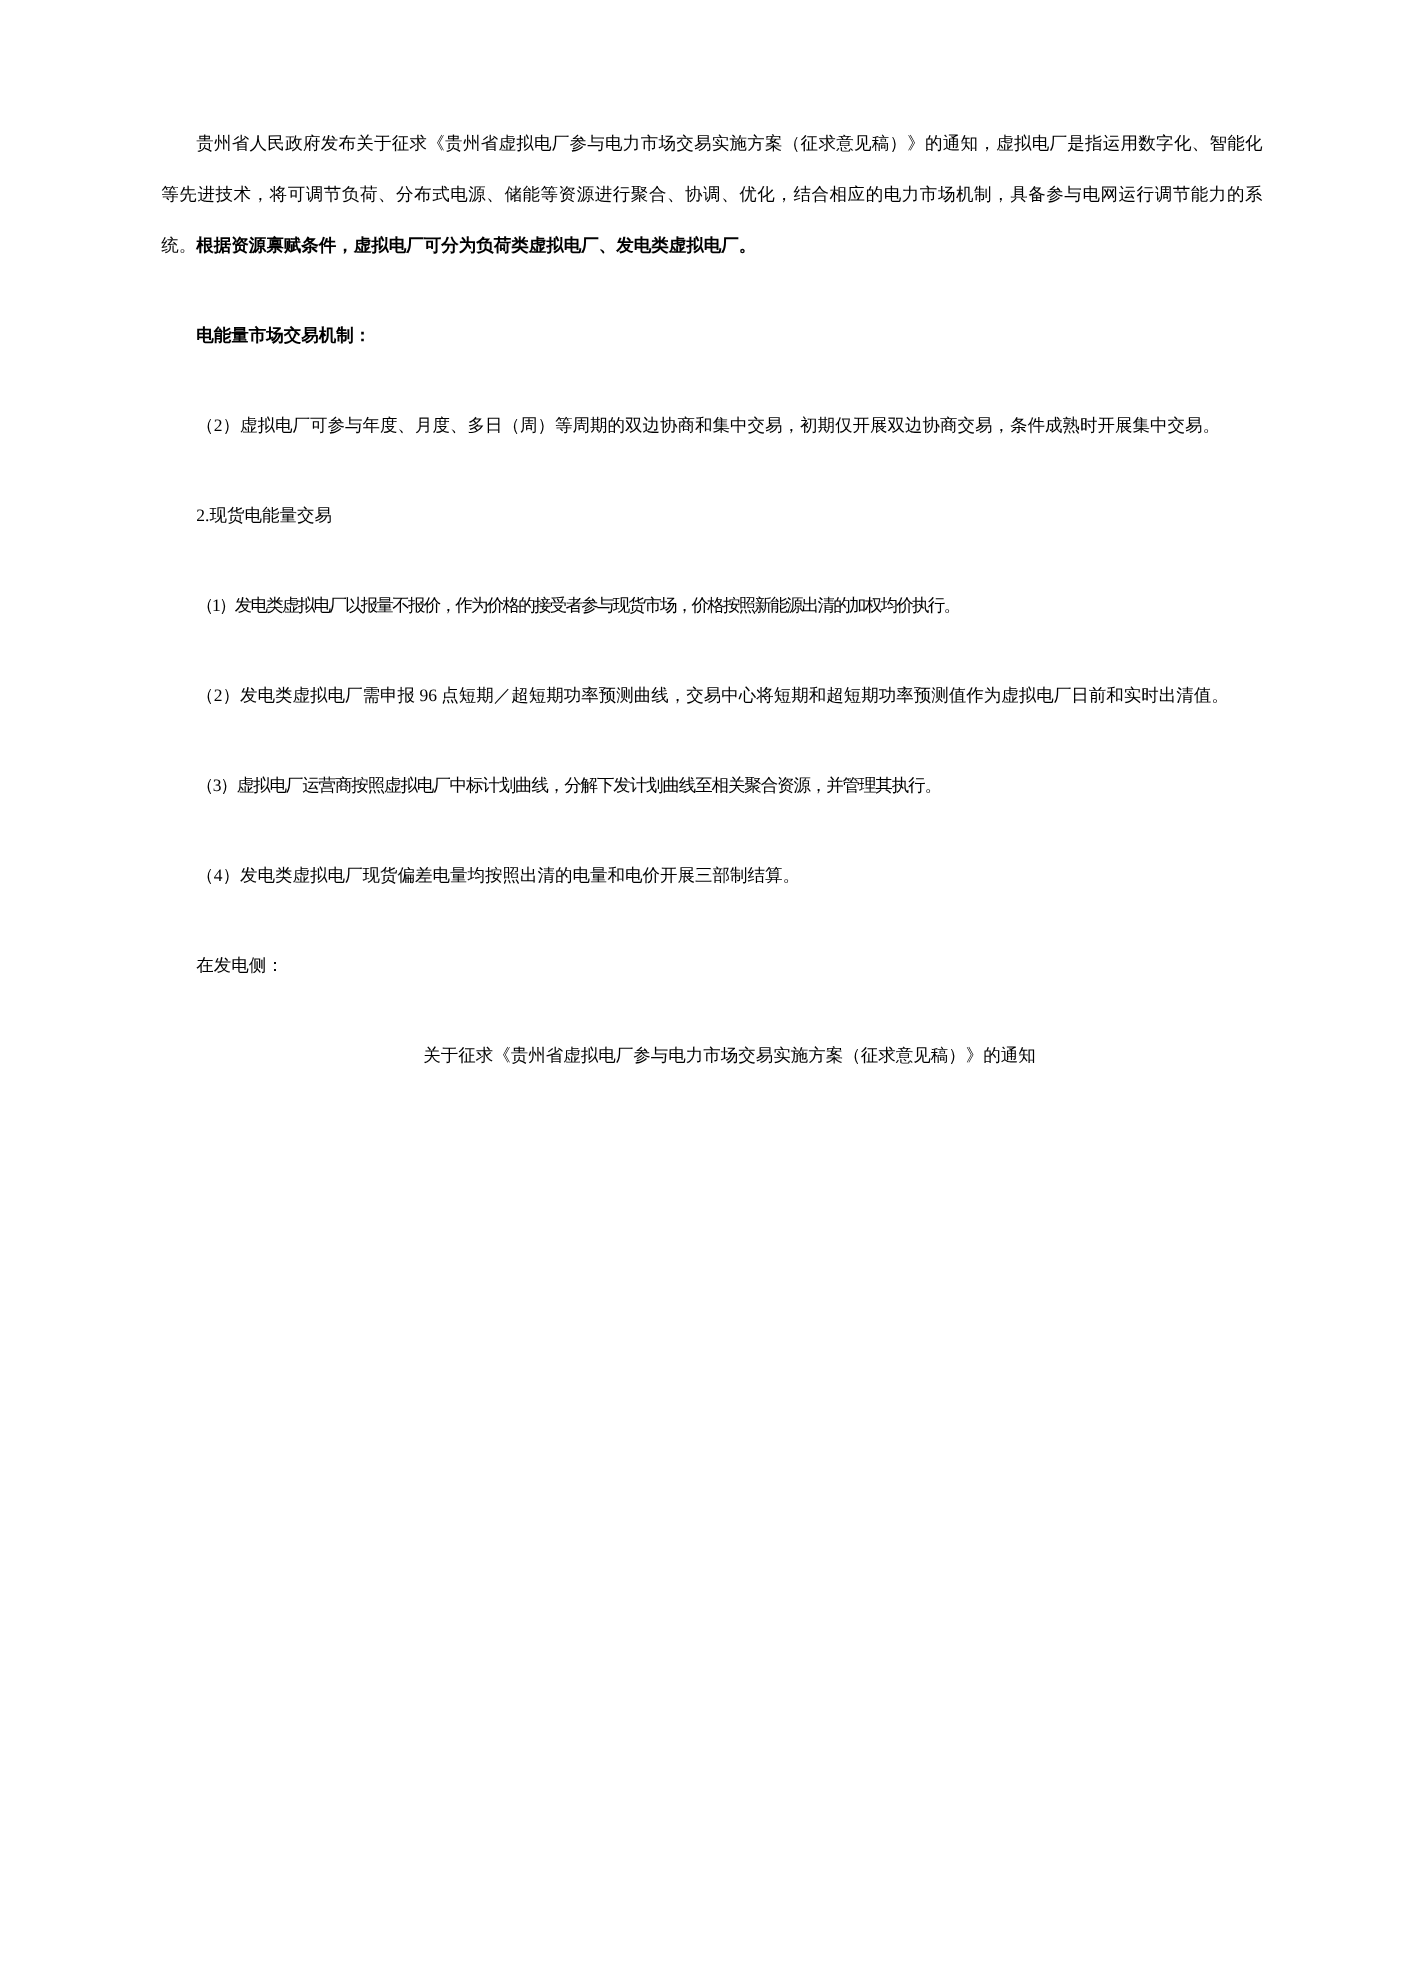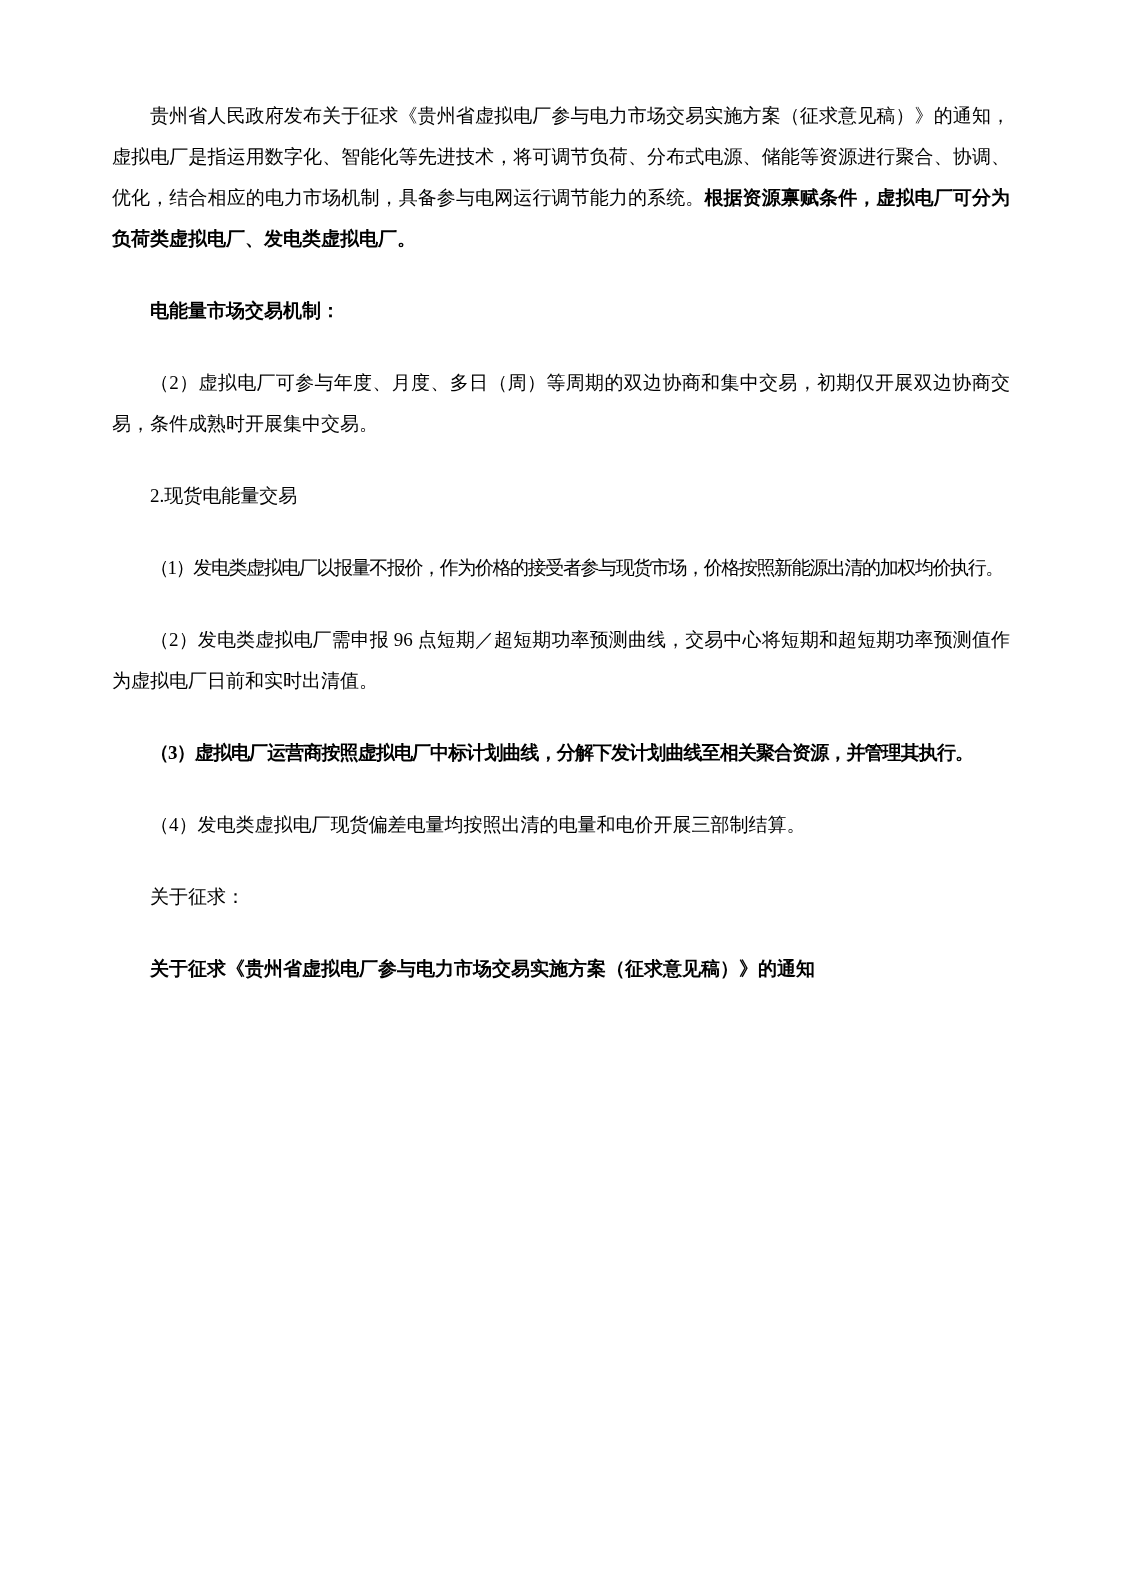--- a/index.html
+++ b/index.html
@@ -15,40 +15,39 @@
     font-family: "Liberation Serif", "DejaVu Serif", serif;
   }
   .page {
     box-sizing: border-box;
     width: 1122px;
     height: 1587px;
     padding: 95px 112px 0 112px;
     background: #ffffff;
   }
   .para {
-    margin: 0 0 31px 0;
-    font-size: 19px;
+    margin: 0 0 31px 17px;
+    font-size: 14px;
     line-height: 41px;
     text-align: justify;
     text-indent: 2em;
     word-break: break-all;
   }
   .bold {
     font-weight: bold;
   }
   .doc-title {
-    text-align: left;
-    font-weight: bold;
+    text-align: center;
+    font-weight: normal;
   }
   .tight {
     letter-spacing: -1.4px;
   }
   .tight2 {
     letter-spacing: -0.9px;
-    font-weight: bold;
   }
 </style>
 </head>
 <body>
 
 <div class="page">
 
   <p class="para"><span>贵州省人民政府发布关于征求《贵州省虚拟电厂参与电力市场交易实施方案（征求意见稿）》的通知，虚拟电厂是指运用数字化、智能化等先进技术，将可调节负荷、分布式电源、储能等资源进行聚合、协调、优化，结合相应的电力市场机制，具备参与电网运行调节能力的系统。</span><span class="bold">根据资源禀赋条件，虚拟电厂可分为负荷类虚拟电厂、发电类虚拟电厂。</span></p>
 
   <p class="para bold">电能量市场交易机制：</p>
@@ -63,17 +62,17 @@
 
   <p class="para tight">（1）发电类虚拟电厂以报量不报价，作为价格的接受者参与现货市场，价格按照新能源出清的加权均价执行。</p>
 
   <p class="para">（2）发电类虚拟电厂需申报 96 点短期／超短期功率预测曲线，交易中心将短期和超短期功率预测值作为虚拟电厂日前和实时出清值。</p>
 
   <p class="para tight2">（3）虚拟电厂运营商按照虚拟电厂中标计划曲线，分解下发计划曲线至相关聚合资源，并管理其执行。</p>
 
   <p class="para">（4）发电类虚拟电厂现货偏差电量均按照出清的电量和电价开展三部制结算。</p>
 
 
-  <p class="para">关于征求：</p>
+  <p class="para">在发电侧：</p>
 
   <p class="para doc-title">关于征求《贵州省虚拟电厂参与电力市场交易实施方案（征求意见稿）》的通知</p>
 
 </div>
 
 </body></html>

